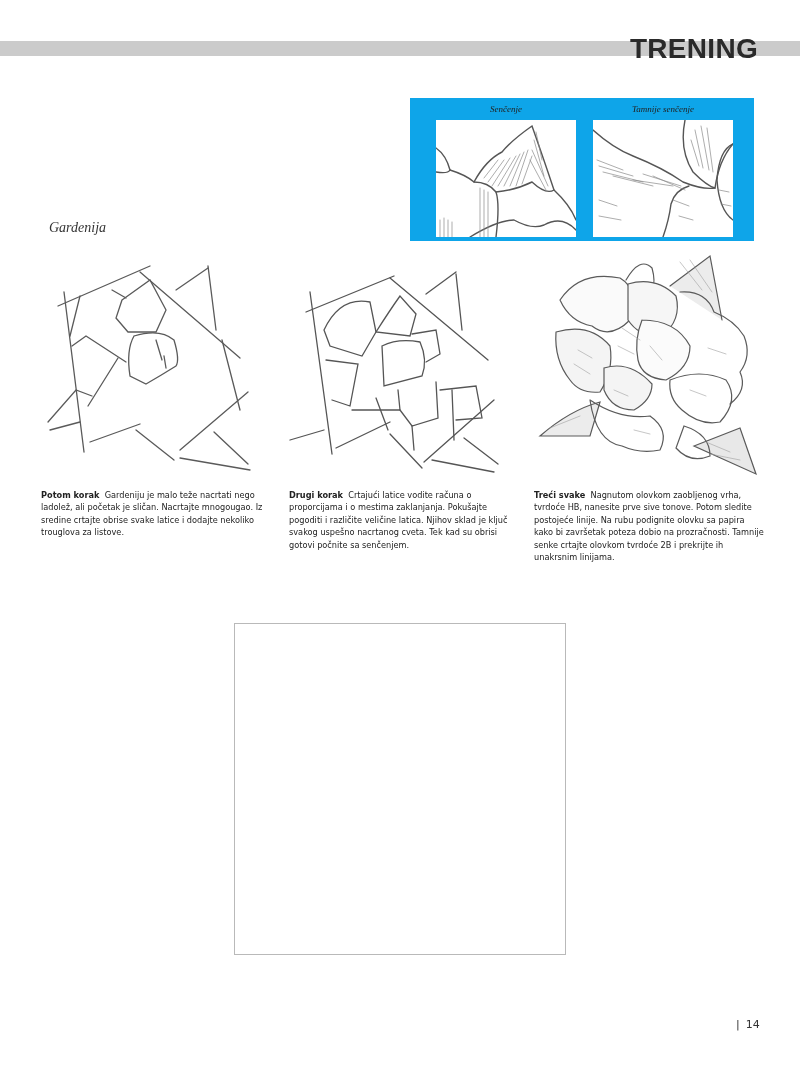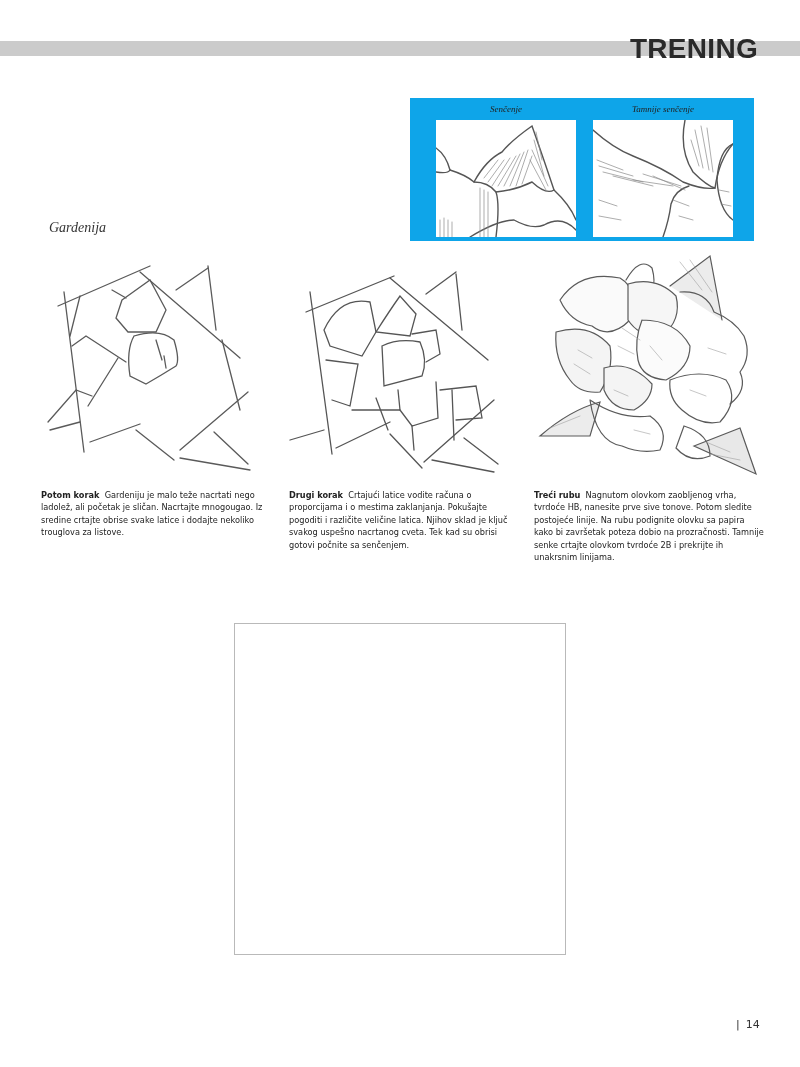--- a/index.html
+++ b/index.html
@@ -215,21 +215,21 @@
 
 <div class="step-text" style="left:41px;width:240px;">
   <b>Potom korak</b>&nbsp;
   <span>Gardeniju je malo teže nacrtati nego ladolež, ali početak je sličan. Nacrtajte mnogougao. Iz sredine crtajte obrise svake latice i dodajte nekoliko trouglova za listove.</span>
 </div>
 <div class="step-text" style="left:289px;width:222px;">
   <b>Drugi korak</b>&nbsp;
   <span>Crtajući latice vodite računa o proporcijama i o mestima zaklanjanja. Pokušajte pogoditi i različite veličine latica. Njihov sklad je ključ svakog uspešno nacrtanog cveta. Tek kad su obrisi gotovi počnite sa senčenjem.</span>
 </div>
 <div class="step-text" style="left:534px;width:230px;">
-  <b>Treći rubu</b>&nbsp;
+  <b>Treći svake</b>&nbsp;
   <span>Nagnutom olovkom zaobljenog vrha, tvrdoće HB, nanesite prve sive tonove. Potom sledite postojeće linije. Na rubu podignite olovku sa papira kako bi završetak poteza dobio na prozračnosti. Tamnije senke crtajte olovkom tvrdoće 2B i prekrijte ih unakrsnim linijama.</span>
 </div>
 
 <div class="blank-frame"></div>
 
 <div class="page-number">
   <span class="sep">|</span><span>14</span>
 </div>
 
 </body></html>

